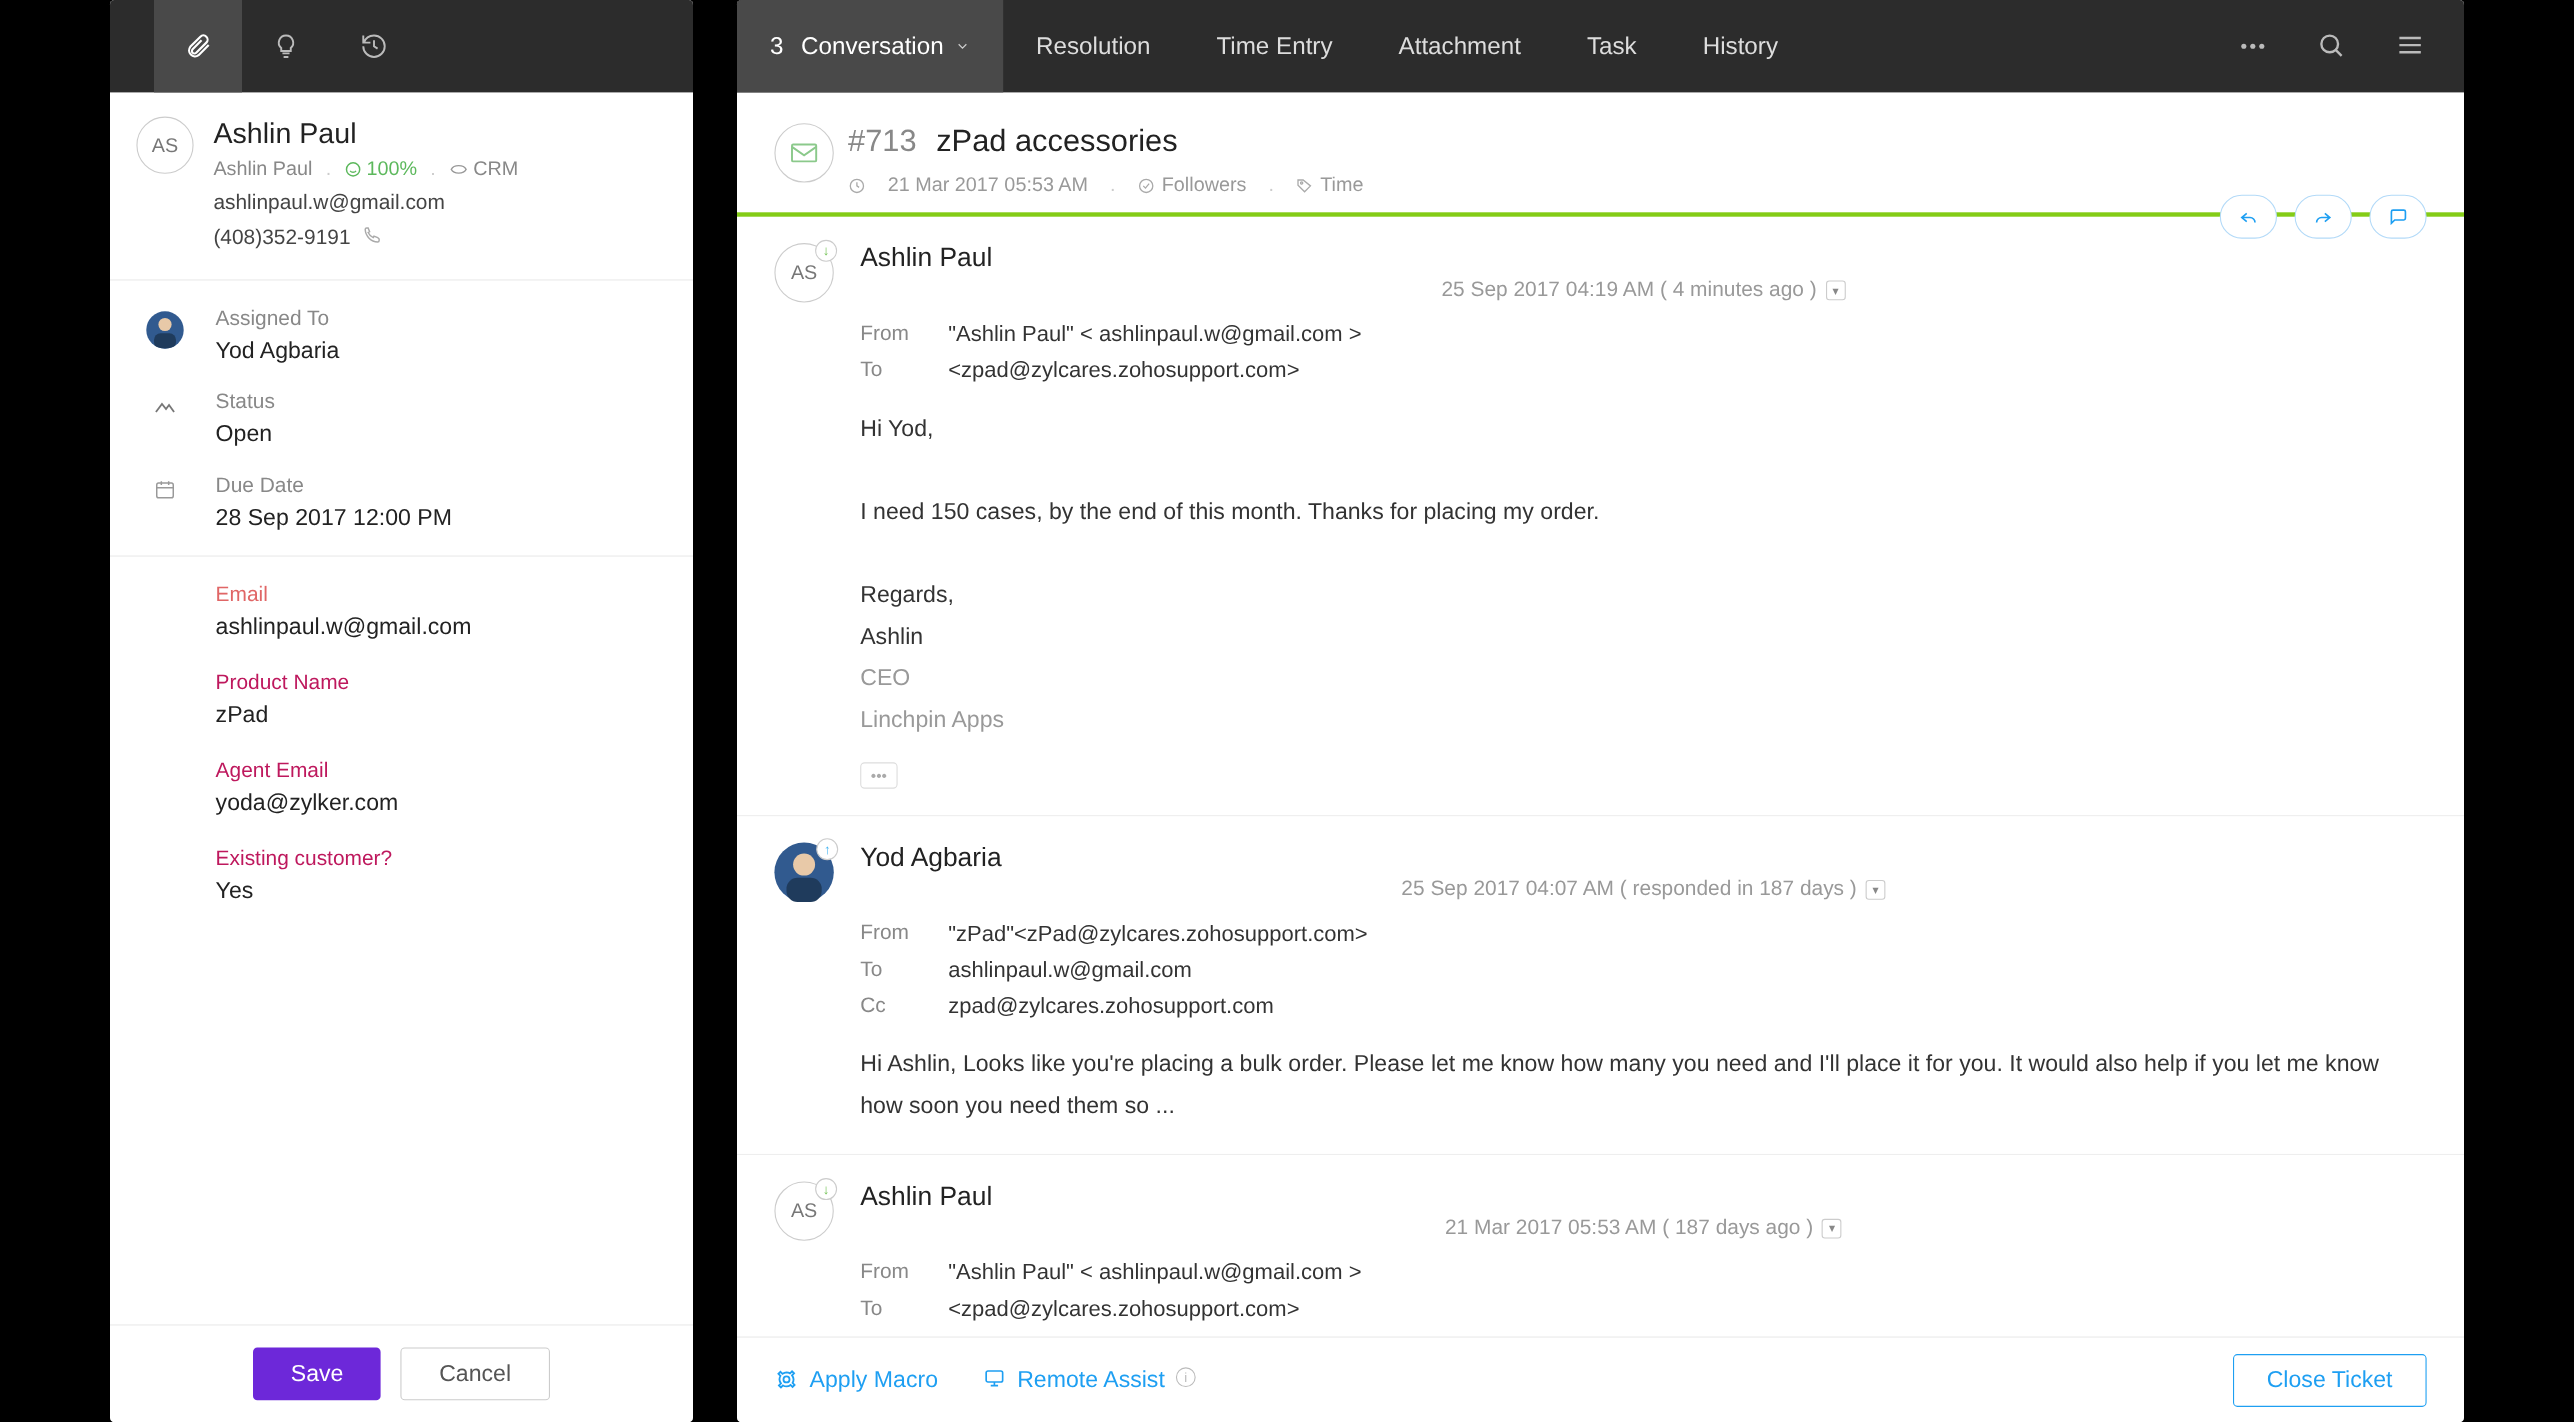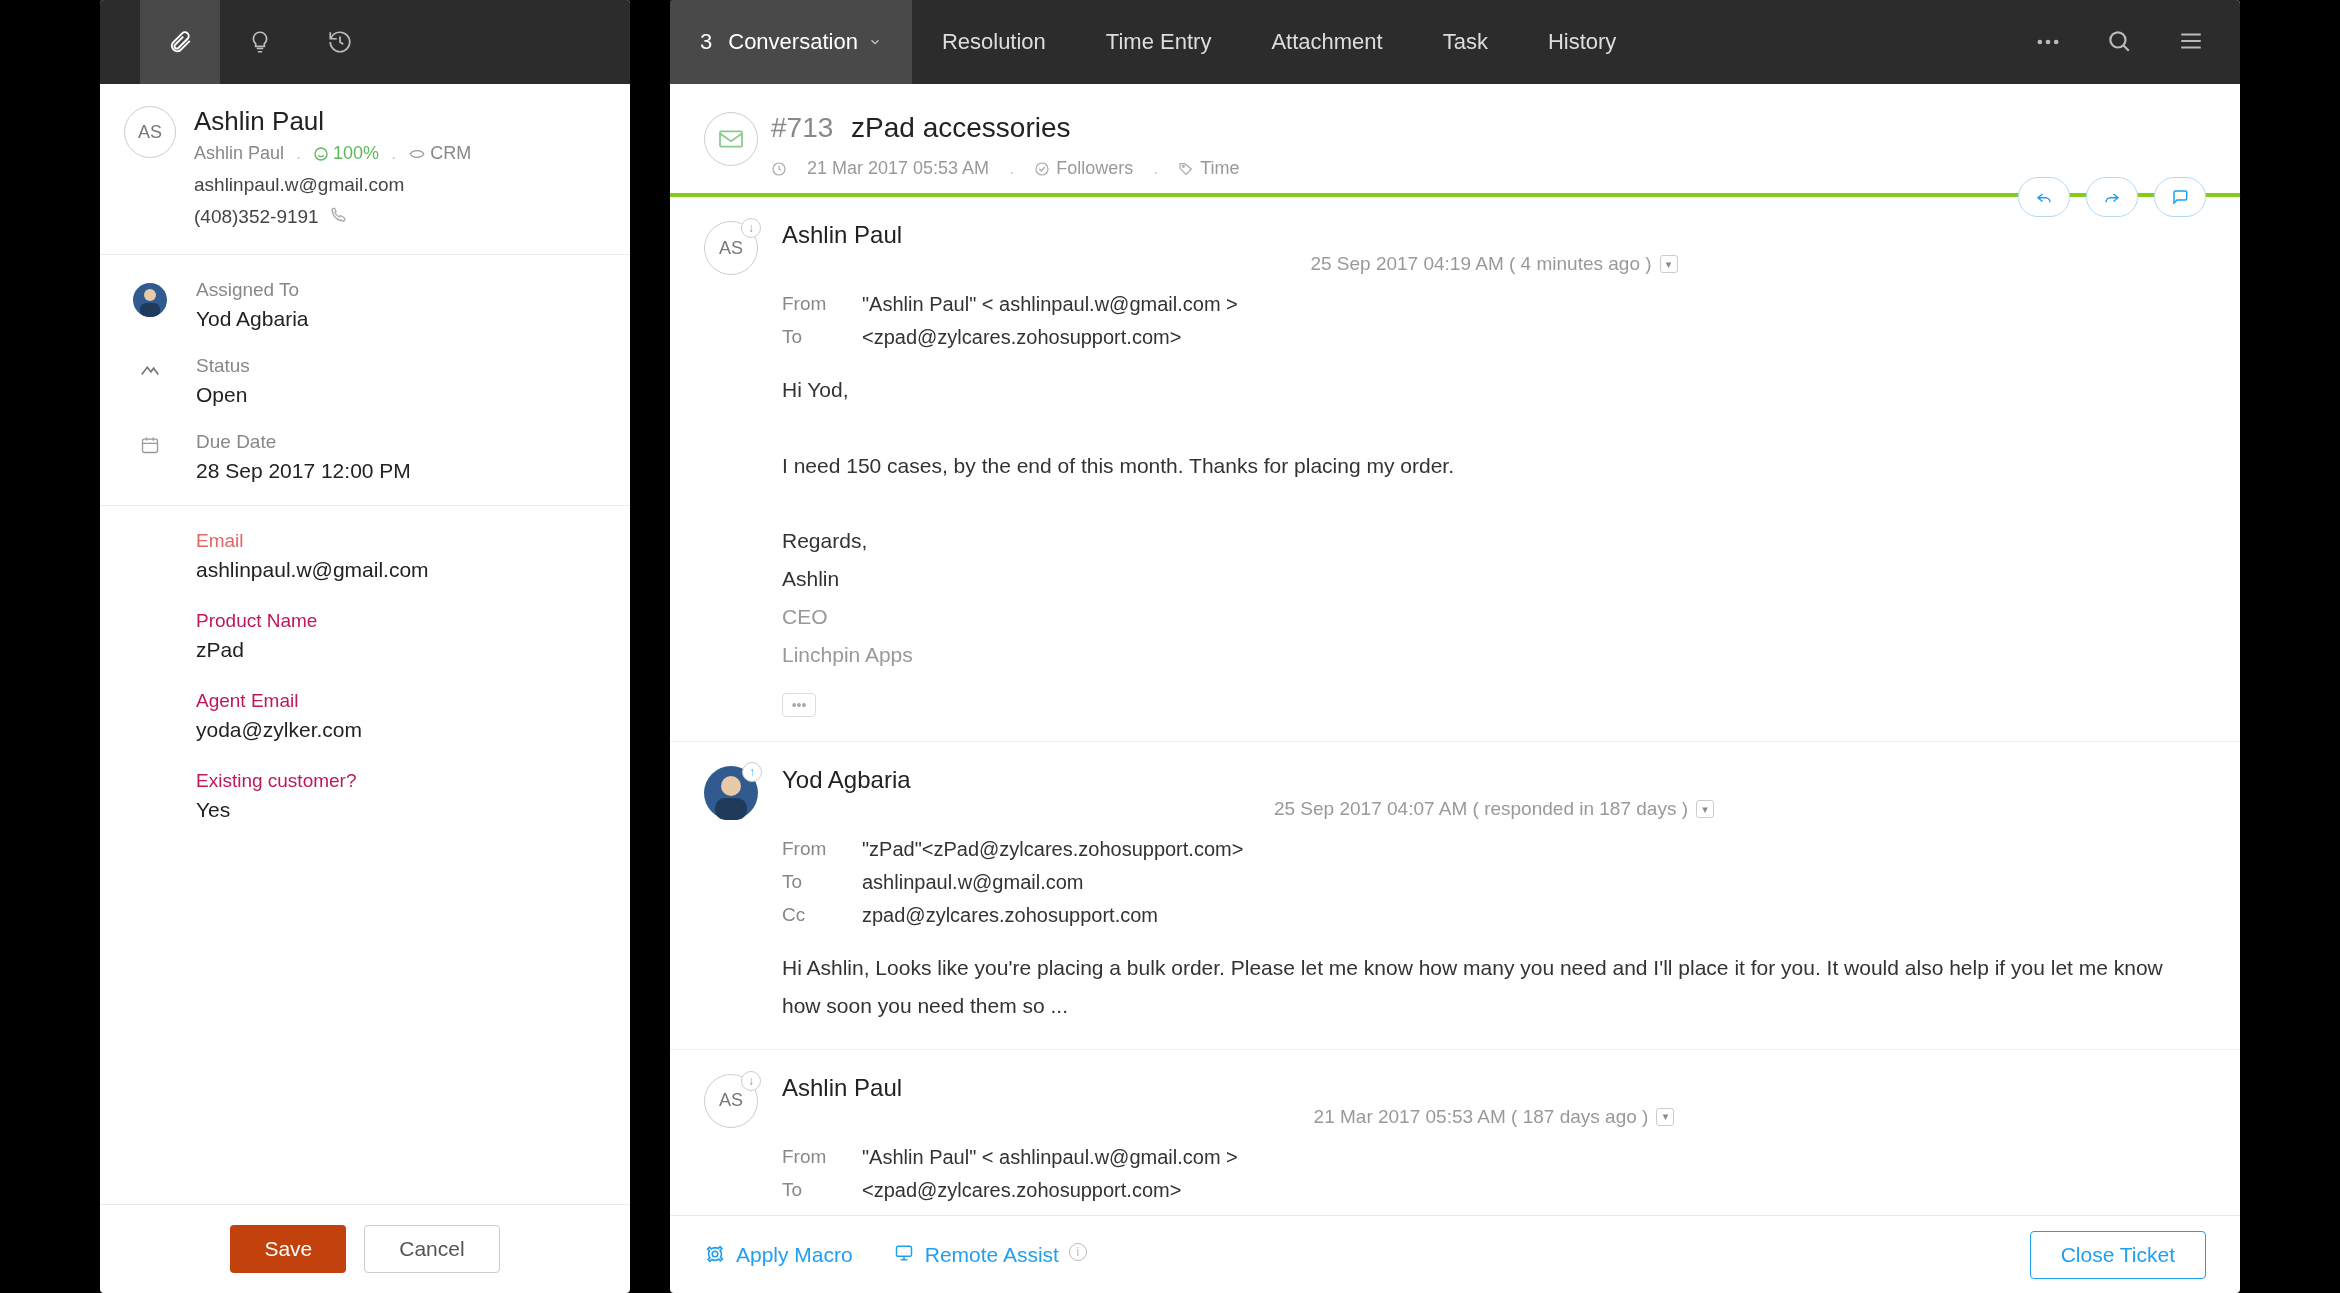--- a/index.html
+++ b/index.html
@@ -83,21 +83,21 @@
     margin-top: auto;
     border-top: 1px solid #eaeaea;
     display: flex; gap: 18px; justify-content: center;
     padding: 20px;
   }
   .btn {
     height: 48px; padding: 0 34px; border-radius: 4px;
     display: inline-flex; align-items: center; justify-content: center;
     font-size: 21px; cursor: pointer;
   }
-  .btn-primary { background: #c2410c; color: #fff; }
+  .btn-primary { background: #6d28d9; color: #fff; }
   .btn-secondary { background: #fff; color: #555; border: 1px solid #ccc; }
 
   
   .navbar {
     height: 84px; background: #2c2c2c; color: #ddd;
     display: flex; align-items: stretch;
   }
   .nav-tab {
     display: flex; align-items: center; padding: 0 30px;
     font-size: 22px; color: #ddd; gap: 10px;

